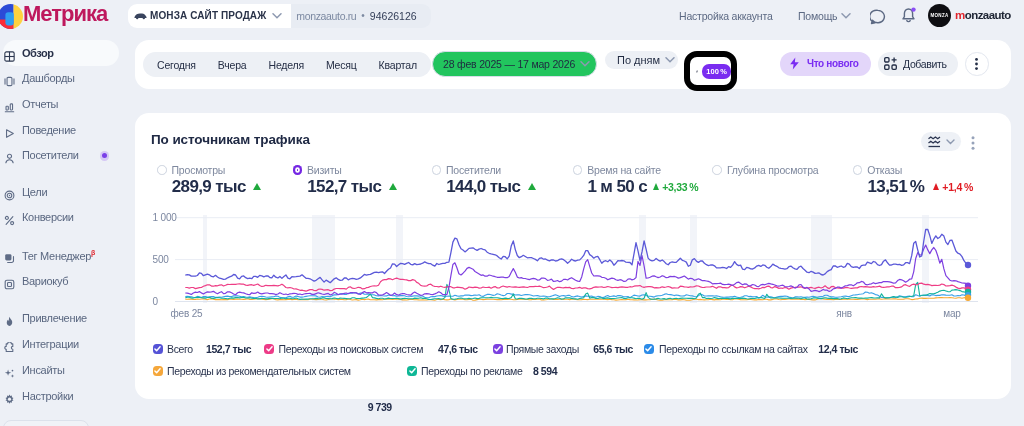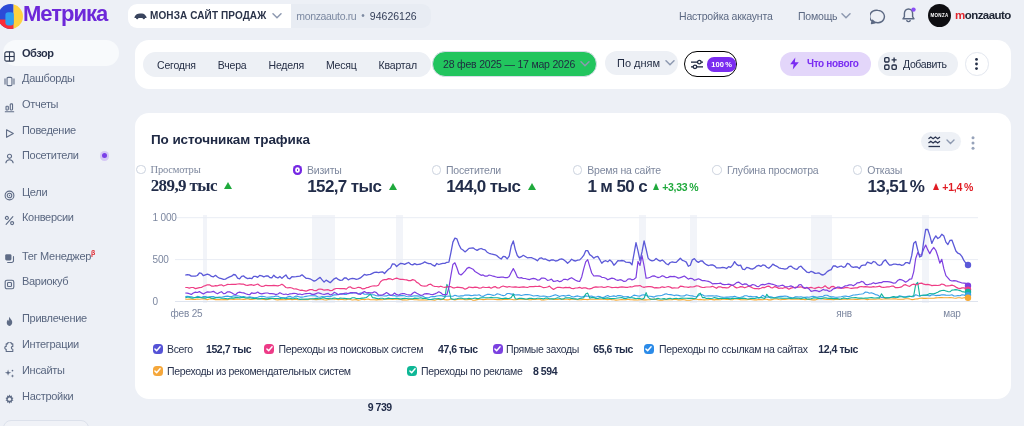--- a/index.html
+++ b/index.html
@@ -3,21 +3,21 @@
 <meta charset="utf-8">
 <title>Метрика</title>
 <style>
 * { margin:0; padding:0; box-sizing:border-box; }
 html,body { width:1024px; height:426px; overflow:hidden; }
 body { background:#edf0f6; font-family:"Liberation Sans", sans-serif; position:relative; }
 .abs { position:absolute; }
 .chev { flex:none; }
 
 
-#brand { left:23px; top:0.5px; font-size:22px; font-weight:700; color:#6d28d9; letter-spacing:-1px; }
+#brand { left:23px; top:0.5px; font-size:22px; font-weight:700; color:#be185d; letter-spacing:-1px; }
 #proj { left:128px; top:3.5px; height:24px; border-radius:9px; display:flex; align-items:center; }
 #proj .seg1 { background:#fff; border-radius:9px 0 0 9px; height:24px; display:flex; align-items:center; padding:0 9px 0 6px; }
 #proj .seg2 { background:#e8ecf3; border-radius:0 9px 9px 0; height:24px; display:flex; align-items:center; padding:0 14px 0 5px; }
 #proj .pname { font-size:10px; font-weight:700; color:#2a3349; letter-spacing:0.1px; margin:0 6px 0 3px; }
 #proj .site { font-size:10.5px; color:#7c89a1; letter-spacing:-0.35px; }
 #proj .dot { color:#7c89a1; margin:0 5px; font-size:10px; }
 #proj .cid { font-size:10.5px; color:#333e58; }
 .hdr-link { top:10px; font-size:10.5px; letter-spacing:-0.2px; color:#5c6983; }
 #avatar { left:928px; top:4px; width:23px; height:23px; border-radius:50%; background:#0e0e12; color:#fff;
   display:flex; align-items:center; justify-content:center; font-size:4.5px; font-weight:700; letter-spacing:0.3px; }
@@ -29,23 +29,23 @@
 .nav-ico { position:absolute; left:3.5px; width:11px; height:11px; }
 #sel-bg { left:3px; top:40px; width:116px; height:26px; background:#f8fafc; border-radius:13px; }
 #collapsed-box { left:3px; top:420px; width:86px; height:16px; border:1px solid #dce1eb; border-radius:8px; background:#f0f2f7; }
 
 
 #toolbar { left:135px; top:40px; width:875.5px; height:49px; background:#fff; border-radius:14px; }
 #tabs { left:143px; top:52px; height:25px; background:#edf0f5; border-radius:12.5px; display:flex; align-items:center; padding:0 3px; }
 #tabs span { font-size:10.5px; letter-spacing:-0.2px; color:#252e45; padding:0 11px; }
 #datepill { left:432px; top:51px; width:165px; height:26px; background:#22c55e; border:1px solid #d8dde9; border-radius:13px;
   display:flex; align-items:center; padding-left:10px; font-size:10.5px; letter-spacing:-0.2px; color:#1f2940; white-space:nowrap; }
-#bydays { left:605px; top:51px; width:73px; height:24px; background:#edf0f5; border-radius:13px;
+#bydays { left:605px; top:51px; width:73px; height:18px; background:#edf0f5; border-radius:13px;
   display:flex; align-items:center; padding-left:12px; font-size:11px; color:#1f2940; white-space:nowrap; }
-#filterpill { left:684px; top:51px; width:53px; height:26px; background:#fff; border:1px solid #000000; border-radius:13px;
+#filterpill { left:684px; top:51px; width:53px; height:40px; background:#fff; border:6px solid #000000; border-radius:13px;
   display:flex; align-items:center; padding-left:6px; }
 #badge100 { background:#7a2cf0; color:#fff; font-size:7.5px; font-weight:700; border-radius:7px; padding:3px 4px; margin-left:4px; letter-spacing:0; white-space:nowrap; }
 #whatsnew { left:780px; top:52px; width:91px; height:23.5px; background:#e3d6fa; border-radius:12px; display:flex; align-items:center;
   padding-left:9px; font-size:10px; font-weight:700; letter-spacing:-0.35px; color:#7a2df2; white-space:nowrap; }
 #addbtn { left:878px; top:52px; width:80px; height:23.5px; background:#edf0f5; border-radius:12px; display:flex; align-items:center;
   padding-left:6px; font-size:10.5px; font-weight:500; letter-spacing:-0.35px; color:#232d45; white-space:nowrap; }
 #dots3 { left:965px; top:52px; width:23.5px; height:23.5px; background:#fff; border:1px solid #e3e7ef; border-radius:50%;
   display:flex; align-items:center; justify-content:center; }
 
 
@@ -256,21 +256,21 @@
   <svg width="9" height="6" viewBox="0 0 9 6">
       <path d="M1 1 L4.5 4.5 L8 1" stroke="#8d99b0" stroke-width="1.4" fill="none" stroke-linecap="round"></path>
     </svg>
 </div>
 <svg class="abs" style="left:971px; top:136px;" width="4" height="14" viewBox="0 0 4 14">
   <circle cx="2" cy="1.8" r="1.5" fill="#97a3ba"></circle>
     <circle cx="2" cy="7" r="1.5" fill="#97a3ba"></circle>
     <circle cx="2" cy="12.2" r="1.5" fill="#97a3ba"></circle>
 </svg>
 
-<div class="metric" style="left:136px;font-family:Liberation Serif, serif;">
+<div class="metric" style="left:157px;">
   <div class="lab"><span class="radio"></span>Просмотры</div>
   <div class="val">289,9&nbsp;тыс<span class="tri-up"></span></div>
 </div>
 <div class="metric" style="left:292.5px;">
   <div class="lab"><span class="radio on"></span>Визиты</div>
   <div class="val">152,7&nbsp;тыс<span class="tri-up"></span></div>
 </div>
 <div class="metric" style="left:431.5px;">
   <div class="lab"><span class="radio"></span>Посетители</div>
   <div class="val">144,0&nbsp;тыс<span class="tri-up"></span></div>

